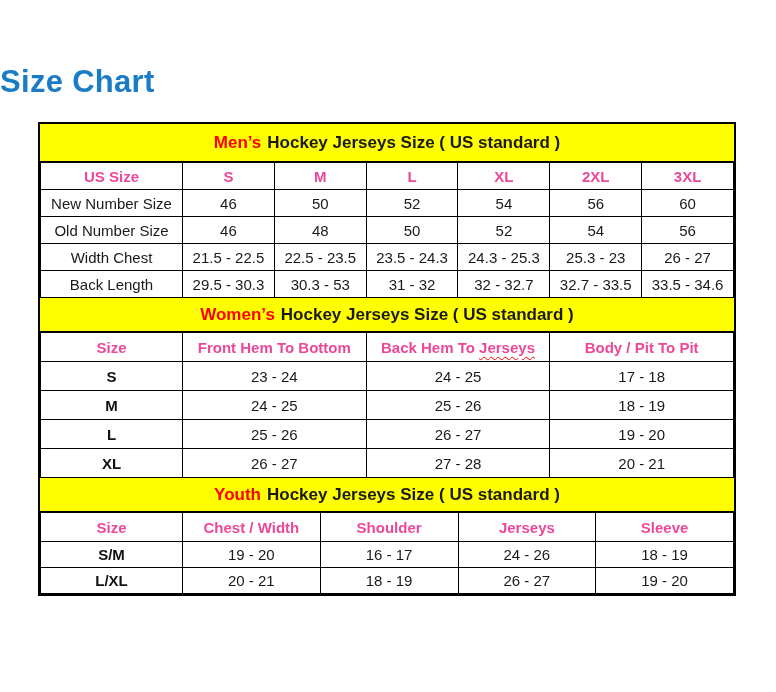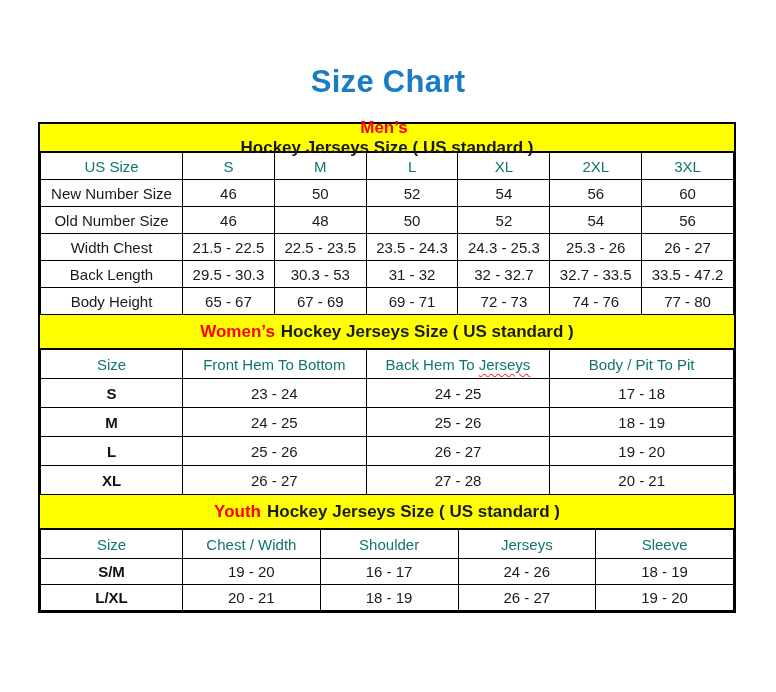--- a/index.html
+++ b/index.html
@@ -8,50 +8,49 @@
   body {
     position:relative;
     background: var(--page_bg, #ffffff);
     font-family: "Liberation Sans", "DejaVu Sans", sans-serif;
     color: var(--text_black, #1a1a1a);
     overflow:hidden;
   }
   .title {
     position:absolute;
     top:64px; left:0; width:100%;
-    text-align:center;
     font-size:31px;
     font-weight:700;
     letter-spacing:0.3px;
     color: var(--title_blue, #1a7cc4);
   }
   .chart {
     position:absolute;
     left:38px; top:122px; width:698px;
     border:2px solid var(--border_black, #000);
     background:#fff;
   }
   .banner {
     background: var(--banner_yellow, #ffff00);
     border-bottom:1.5px solid var(--border_black, #000);
     display:flex; align-items:center; justify-content:center;
     font-weight:700; font-size:17px;
     color: var(--text_black, #1a1a1a);
   }
-  .banner.first { height:28px;flex-direction:column; }
+  .banner.first { height:38px; }
   .banner.sub { height:34px; }
   .banner .hl { color: var(--accent_red, #ff0000); margin-right:6px; }
   table { width:100%; border-collapse:collapse; table-layout:fixed; }
   th, td {
     border:1.5px solid var(--border_black, #000);
     text-align:center; vertical-align:middle;
     font-size:15px; padding:0 2px;
     overflow:hidden; white-space:nowrap;
   }
-  th { font-weight:400; color:#0f766e; }
+  th { font-weight:700; color:#ec4899; }
   td { font-weight:400; color:#1a1a1a; }
   col.colfirst { width:142px; }
   .mens tr { height:27px; }
   .womens tr { height:29px; }
   .youth tr.head { height:29px; }
   .youth tr.data { height:26px; }
   .womens td.rowlabel, .youth td.rowlabel { font-weight:700; color:#111; }
   .typo {
     text-decoration-line: underline;
     text-decoration-style: wavy;
@@ -108,40 +107,31 @@
         <td>52</td>
         <td>54</td>
         <td>56</td>
       </tr>
       <tr class="data">
         <td class="rowlabel">Width Chest</td>
         <td>21.5 - 22.5</td>
         <td>22.5 - 23.5</td>
         <td>23.5 - 24.3</td>
         <td>24.3 - 25.3</td>
-        <td>25.3 - 26</td>
+        <td>25.3 - 23</td>
         <td>26 - 27</td>
       </tr>
       <tr class="data">
         <td class="rowlabel">Back Length</td>
         <td>29.5 - 30.3</td>
         <td>30.3 - 53</td>
         <td>31 - 32</td>
         <td>32 - 32.7</td>
         <td>32.7 - 33.5</td>
-        <td>33.5 - 47.2</td>
-      </tr>
-      <tr class="data">
-        <td class="rowlabel">Body Height</td>
-        <td>65 - 67</td>
-        <td>67 - 69</td>
-        <td>69 - 71</td>
-        <td>72 - 73</td>
-        <td>74 - 76</td>
-        <td>77 - 80</td>
+        <td>33.5 - 34.6</td>
       </tr>
     </tbody>
   </table>
 
   <div class="banner sub">
     <span class="hl">Women’s</span>
       <span>Hockey Jerseys Size ( US standard )</span>
   </div>
   <table class="womens">
     <colgroup>

